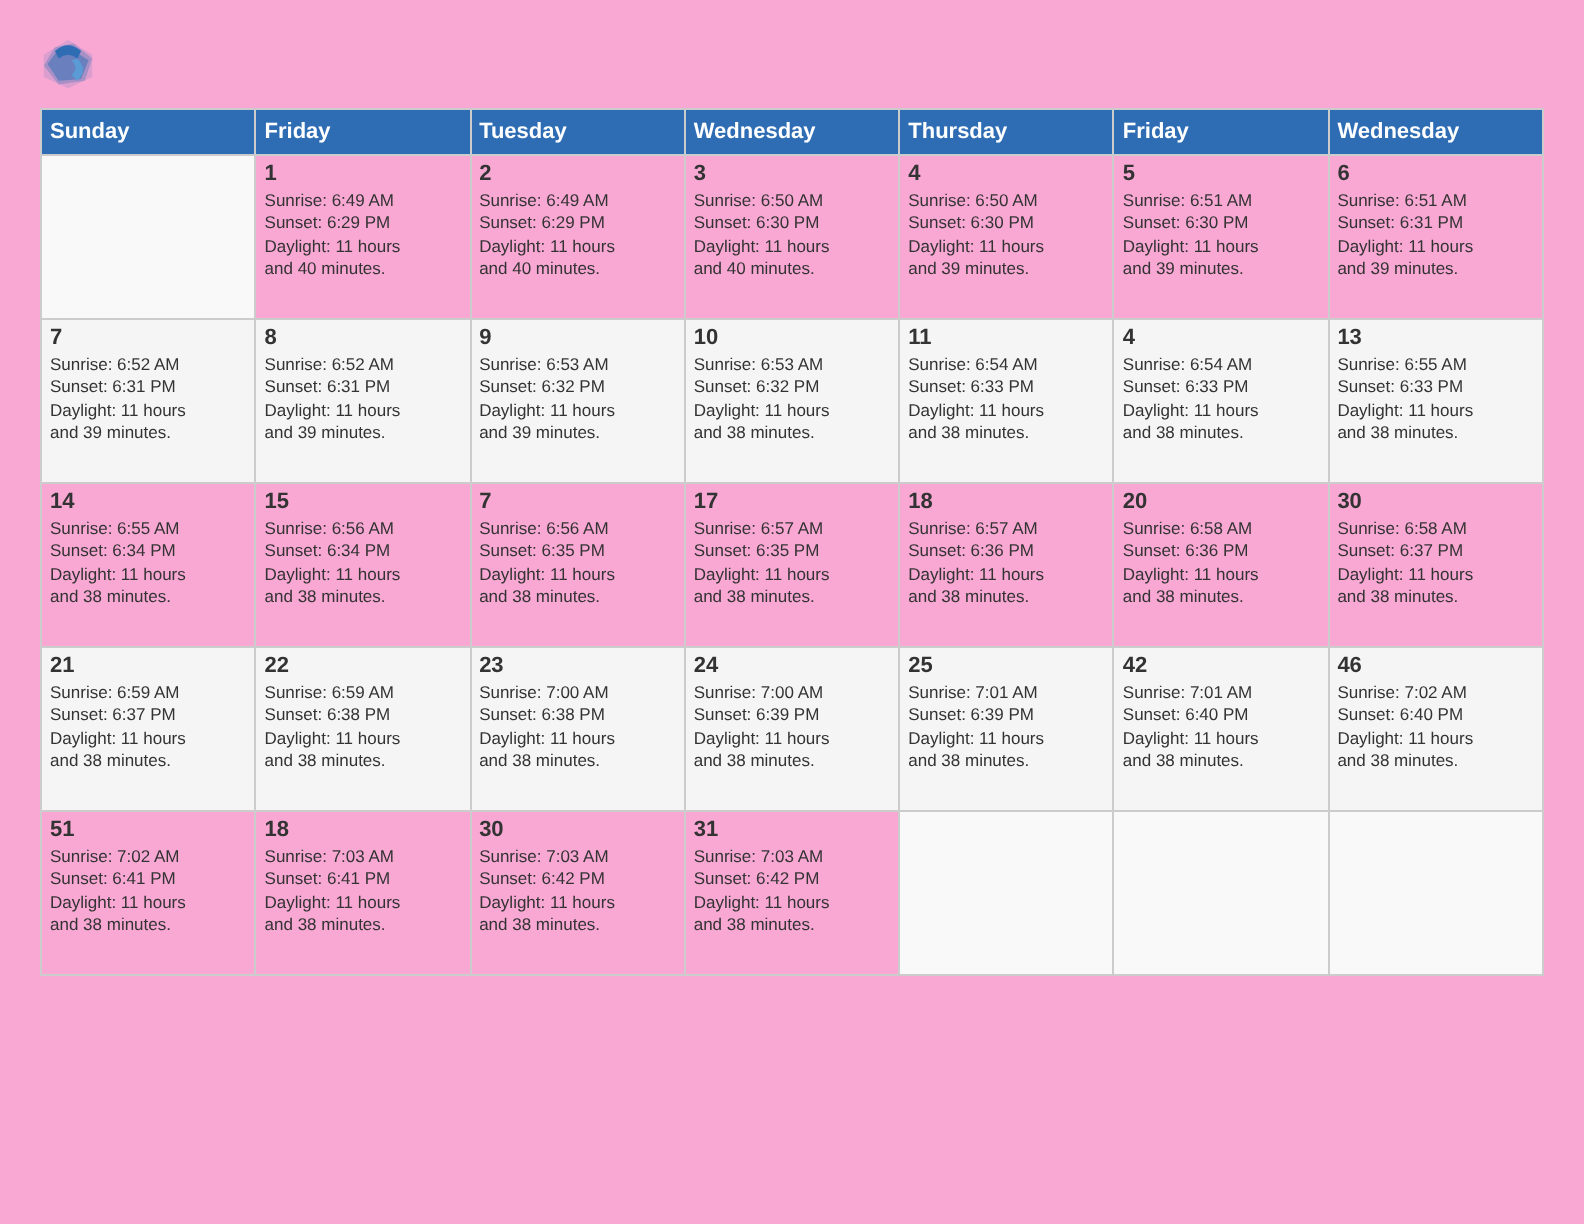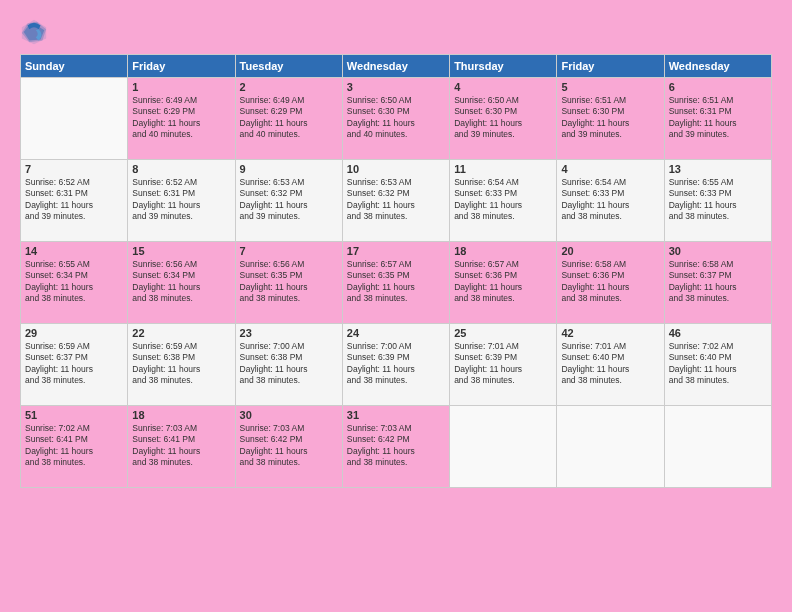--- a/index.html
+++ b/index.html
@@ -219,21 +219,21 @@
             <span class="day-num">20</span>
             <div class="day-info">Sunrise: 6:58 AM<br>Sunset: 6:36 PM<br>Daylight: 11 hours<br>and 38 minutes.</div>
           </td>
           <td>
             <span class="day-num">30</span>
             <div class="day-info">Sunrise: 6:58 AM<br>Sunset: 6:37 PM<br>Daylight: 11 hours<br>and 38 minutes.</div>
           </td>
         </tr>
         <tr class="row-alt">
           <td>
-            <span class="day-num">29</span>
+            <span class="day-num">21</span>
             <div class="day-info">Sunrise: 6:59 AM<br>Sunset: 6:37 PM<br>Daylight: 11 hours<br>and 38 minutes.</div>
           </td>
           <td>
             <span class="day-num">22</span>
             <div class="day-info">Sunrise: 6:59 AM<br>Sunset: 6:38 PM<br>Daylight: 11 hours<br>and 38 minutes.</div>
           </td>
           <td>
             <span class="day-num">23</span>
             <div class="day-info">Sunrise: 7:00 AM<br>Sunset: 6:38 PM<br>Daylight: 11 hours<br>and 38 minutes.</div>
           </td>

